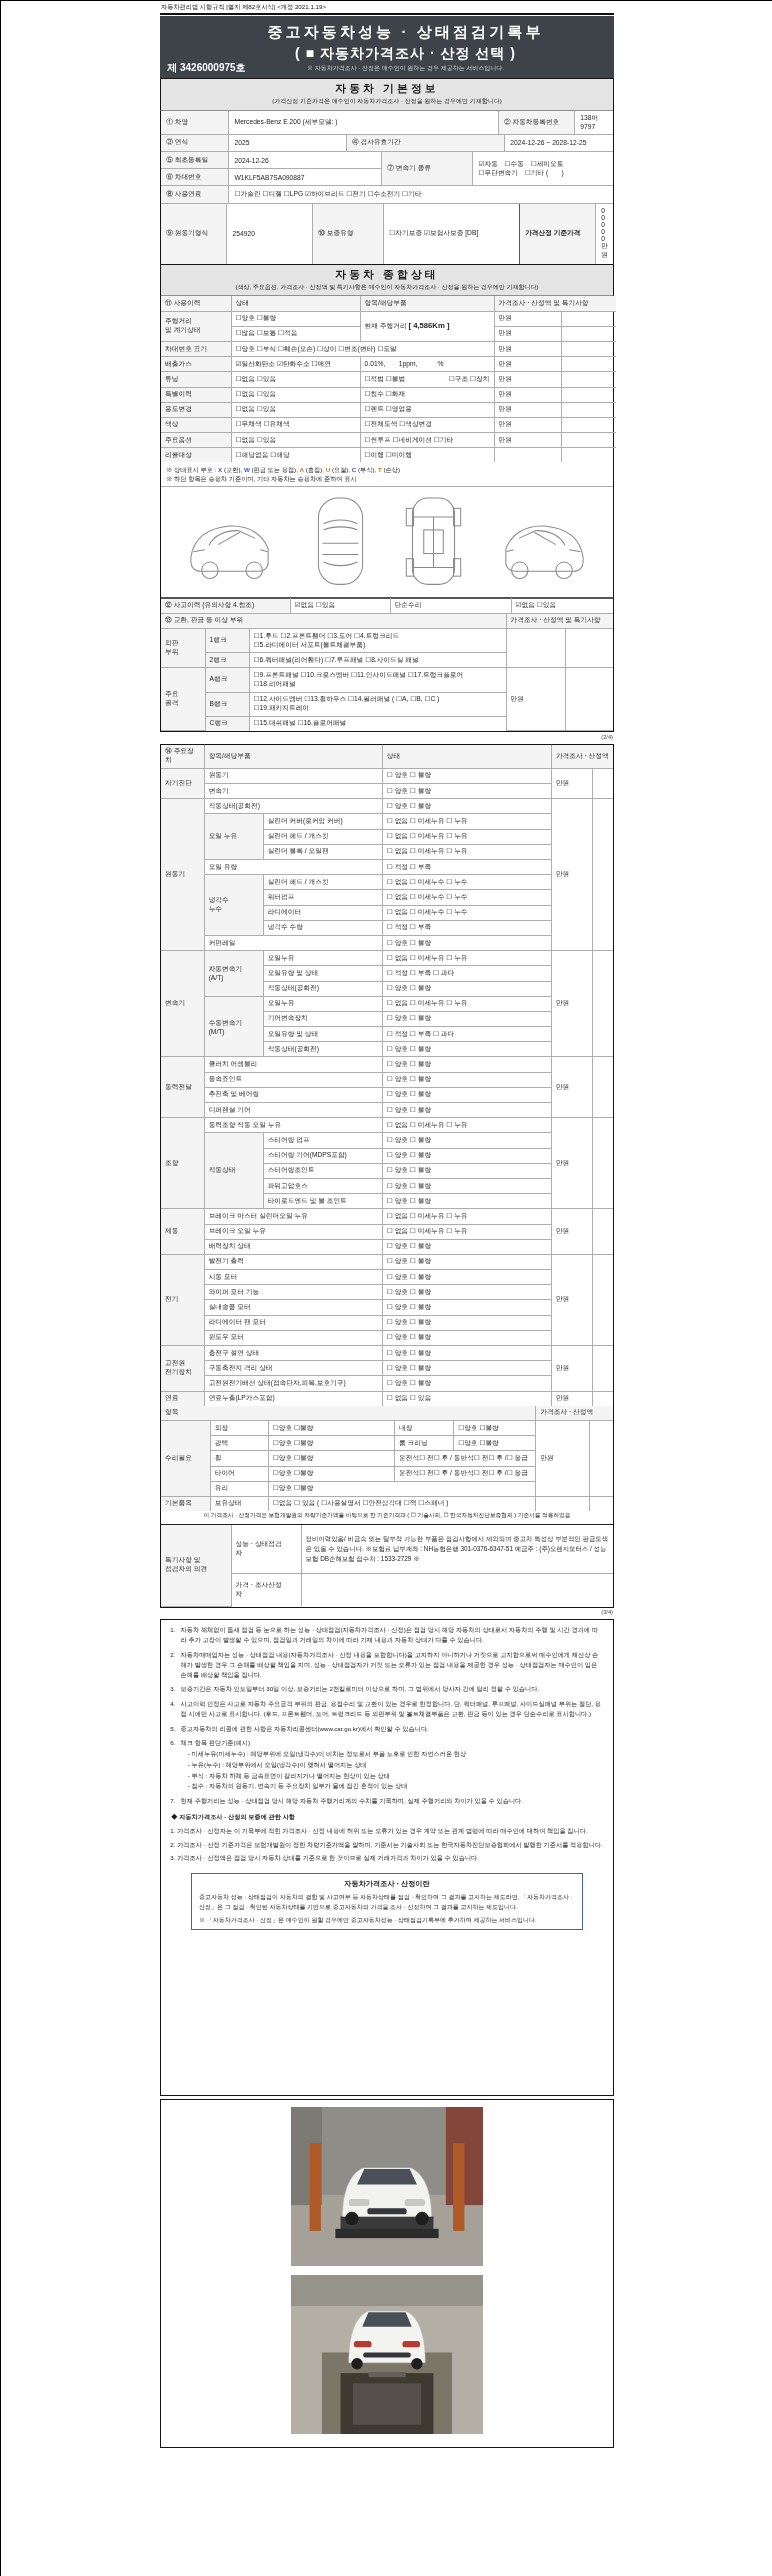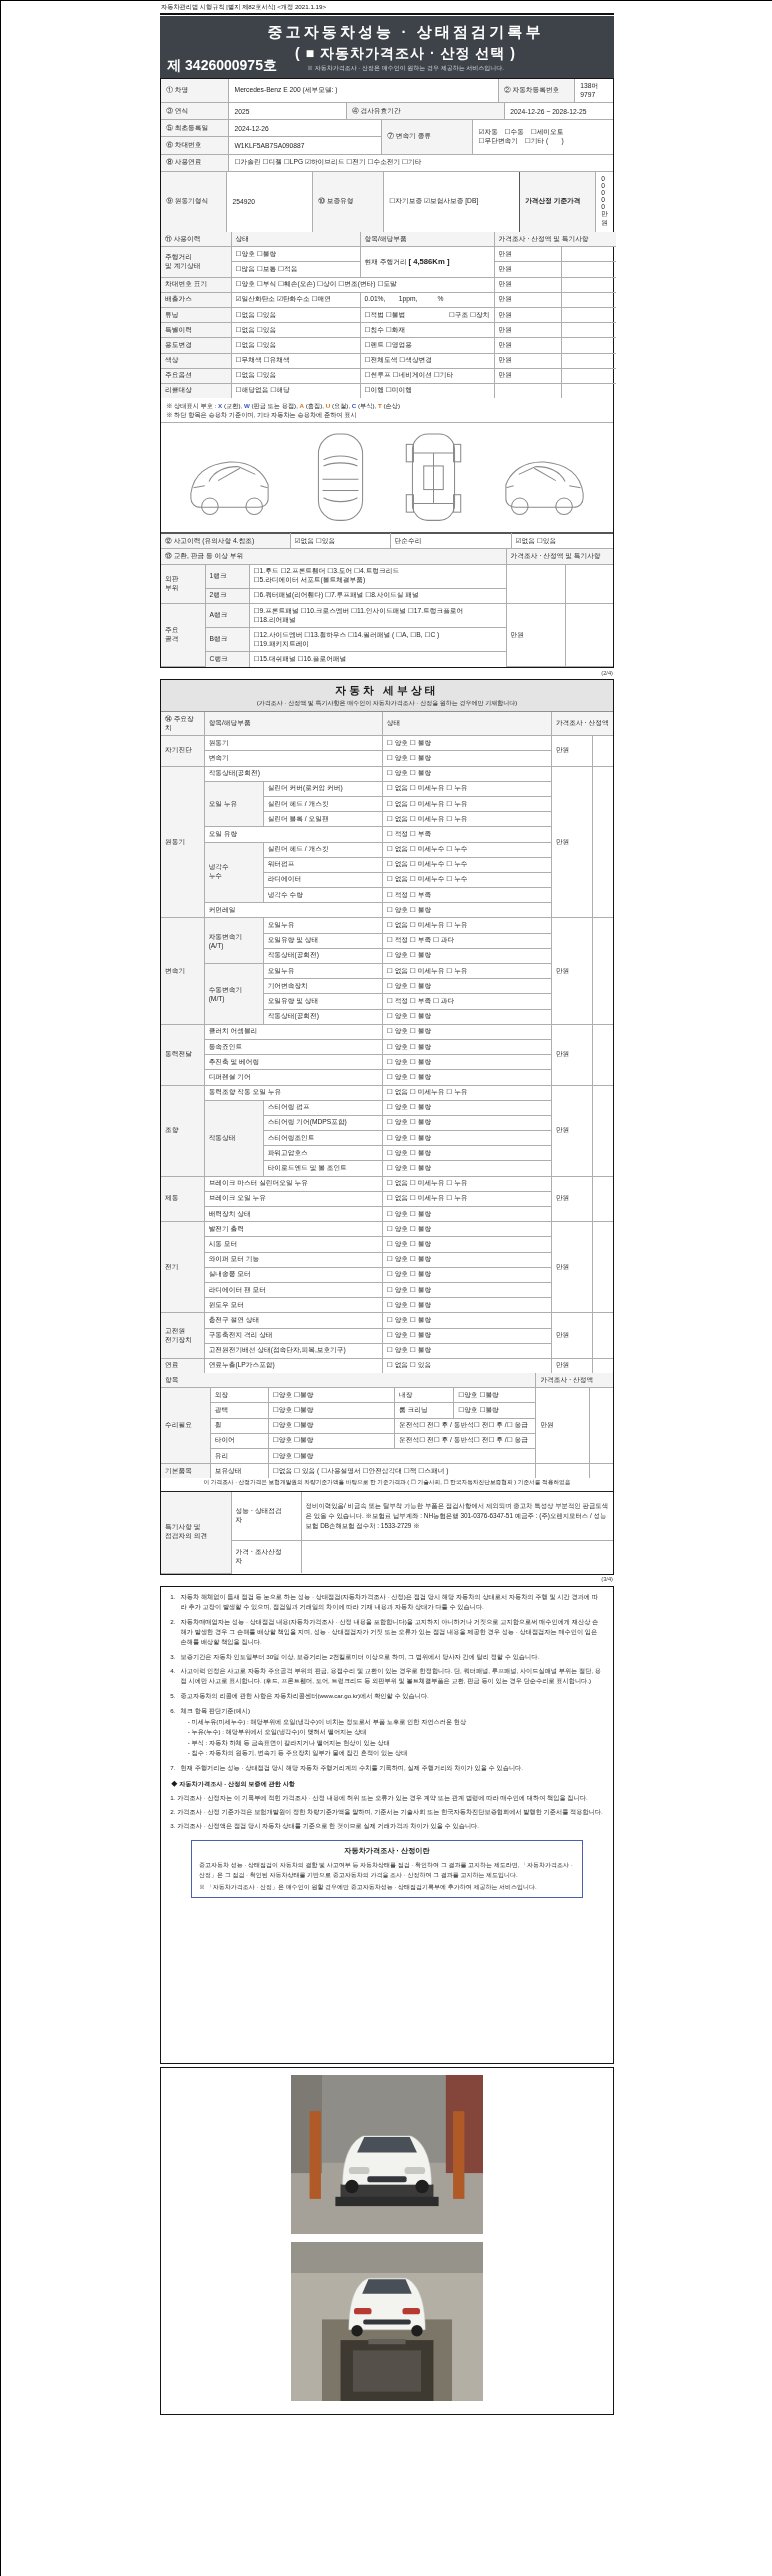--- a/index.html
+++ b/index.html
@@ -5,21 +5,21 @@
   html,body{margin:0;padding:0;background:#fff;}
   body{font-family:"Liberation Sans",sans-serif;color:#1c1c1c;}
   .sheet{position:relative;width:772px;height:2575px;border:0.5px solid #000;background:#fff;overflow:hidden;}
   .col{width:454px;margin:0 auto;}
   .topnote{font-size:6.2px;color:#111;padding:2.1px 0 1.5px 1px;height:8.8px;}
   
   .dhead{position:relative;background:#3e434a;border-top:2.1px solid #101010;height:62px;color:#fff;text-align:center;padding-top:0.5px;box-shadow:inset 0 1px 0 #fff;padding-left:37px;}
   .dhead .t1{font-size:15px;font-weight:bold;letter-spacing:3.1px;margin-top:7.2px;}
   .dhead .t2{font-size:14px;font-weight:bold;letter-spacing:1px;margin-top:2.6px;}
   .dhead .t3{font-size:6px;color:#d9dbde;margin-top:1.5px;}
-  .dhead .docno{position:absolute;left:7.2px;bottom:3.1px;font-size:14px;font-weight:bold;}
+  .dhead .docno{position:absolute;left:7.2px;bottom:3.1px;font-size:10px;font-weight:bold;}
   
   .block{border:1.5px solid #141414;background:#fff;}
   .shead{background:#e4e4e4;text-align:center;padding:3.6px 0 3.1px 0;border-bottom:0.5px solid #8f8f8f;}
   .shead.inner{border-top:1.5px solid #141414;}
   .shead .st{font-size:10.8px;font-weight:bold;letter-spacing:3.1px;}
   .shead .sn{font-size:6px;color:#222;margin-top:1px;}
   .marker{font-size:5.7px;color:#444;text-align:right;padding:1.5px 1px 2.1px 0;height:7.7px;}
   .gap{height:3.1px;}
   
   table.tb{width:100%;border-collapse:collapse;table-layout:fixed;}
@@ -73,20 +73,24 @@
     <div class="topnote">자동차관리법 시행규칙 [별지 제82호서식] &lt;개정 2021.1.19&gt;</div>
 
     <div class="dhead">
       <div class="t1">중고자동차성능 · 상태점검기록부</div>
       <div class="t2">( ■ 자동차가격조사 · 산정 선택 )</div>
       <div class="t3">※ 자동차가격조사 · 산정은 매수인이 원하는 경우 제공하는 서비스입니다.</div>
       <div class="docno">제 3426000975호</div>
     </div>
 
     <div class="block">
+      <div class="shead">
+        <div class="st">자동차 기본정보</div>
+        <div class="sn">(가격산정 기준가격은 매수인이 자동차가격조사 · 산정을 원하는 경우에만 기재합니다)</div>
+      </div>
 
       <div>
         <div class="brow">
           <div class="bc lab" style="width:57px">① 차명</div>
           <div class="bc" style="width:258px">Mercedes-Benz E 200 (세부모델: )</div>
           <div class="bc lab" style="width:65px">② 자동차등록번호</div>
           <div class="bc" style="flex:1">138머9797</div>
         </div>
         <div class="brow">
           <div class="bc lab" style="width:57px">③ 연식</div>
@@ -116,20 +120,24 @@
         <div class="brow">
           <div class="bc lab" style="width:57px">⑨ 원동기형식</div>
           <div class="bc" style="width:77px">254920</div>
           <div class="bc lab" style="width:62px">⑩ 보증유형</div>
           <div class="bc" style="width:129px">☐자기보증  ☑보험사보증 [DB]</div>
           <div class="bc lab" style="width:67px;border-left:1px solid #555;font-weight:bold">가격산정 기준가격</div>
           <div class="bc" style="flex:1">0 0 0 0 0 만원</div>
         </div>
       </div>
 
+      <div class="shead inner">
+        <div class="st">자동차 종합상태</div>
+        <div class="sn">(색상, 주요옵션, 가격조사 · 산정액 및 특기사항은 매수인이 자동차가격조사 · 산정을 원하는 경우에만 기재합니다)</div>
+      </div>
 
       <table class="tb">
         <colgroup>
             <col style="width:70px">
             <col style="width:129px">
             <col style="width:134px">
             <col style="width:67px">
             <col style="width:55px">
           </colgroup>
         <tbody>
@@ -335,24 +343,20 @@
           <td class="lab cen">C랭크</td>
           <td class="ml">☐15.대쉬패널  ☐16.플로어패널</td>
         </tr>
       </tbody>
         </table>
     </div>
 
     <div class="marker">(2/4)</div>
 
     <div class="block">
-      <div class="shead">
-        <div class="st">자동차 세부상태</div>
-        <div class="sn">(가격조사 · 산정액 및 특기사항은 매수인이 자동차가격조사 · 산정을 원하는 경우에만 기재합니다)</div>
-      </div>
       <table class="tb">
         <colgroup>
             <col style="width:43px">
             <col style="width:59px">
             <col style="width:119px">
             <col style="width:169px">
             <col style="width:41px">
             <col style="width:20.6px">
           </colgroup>
         <tbody>

